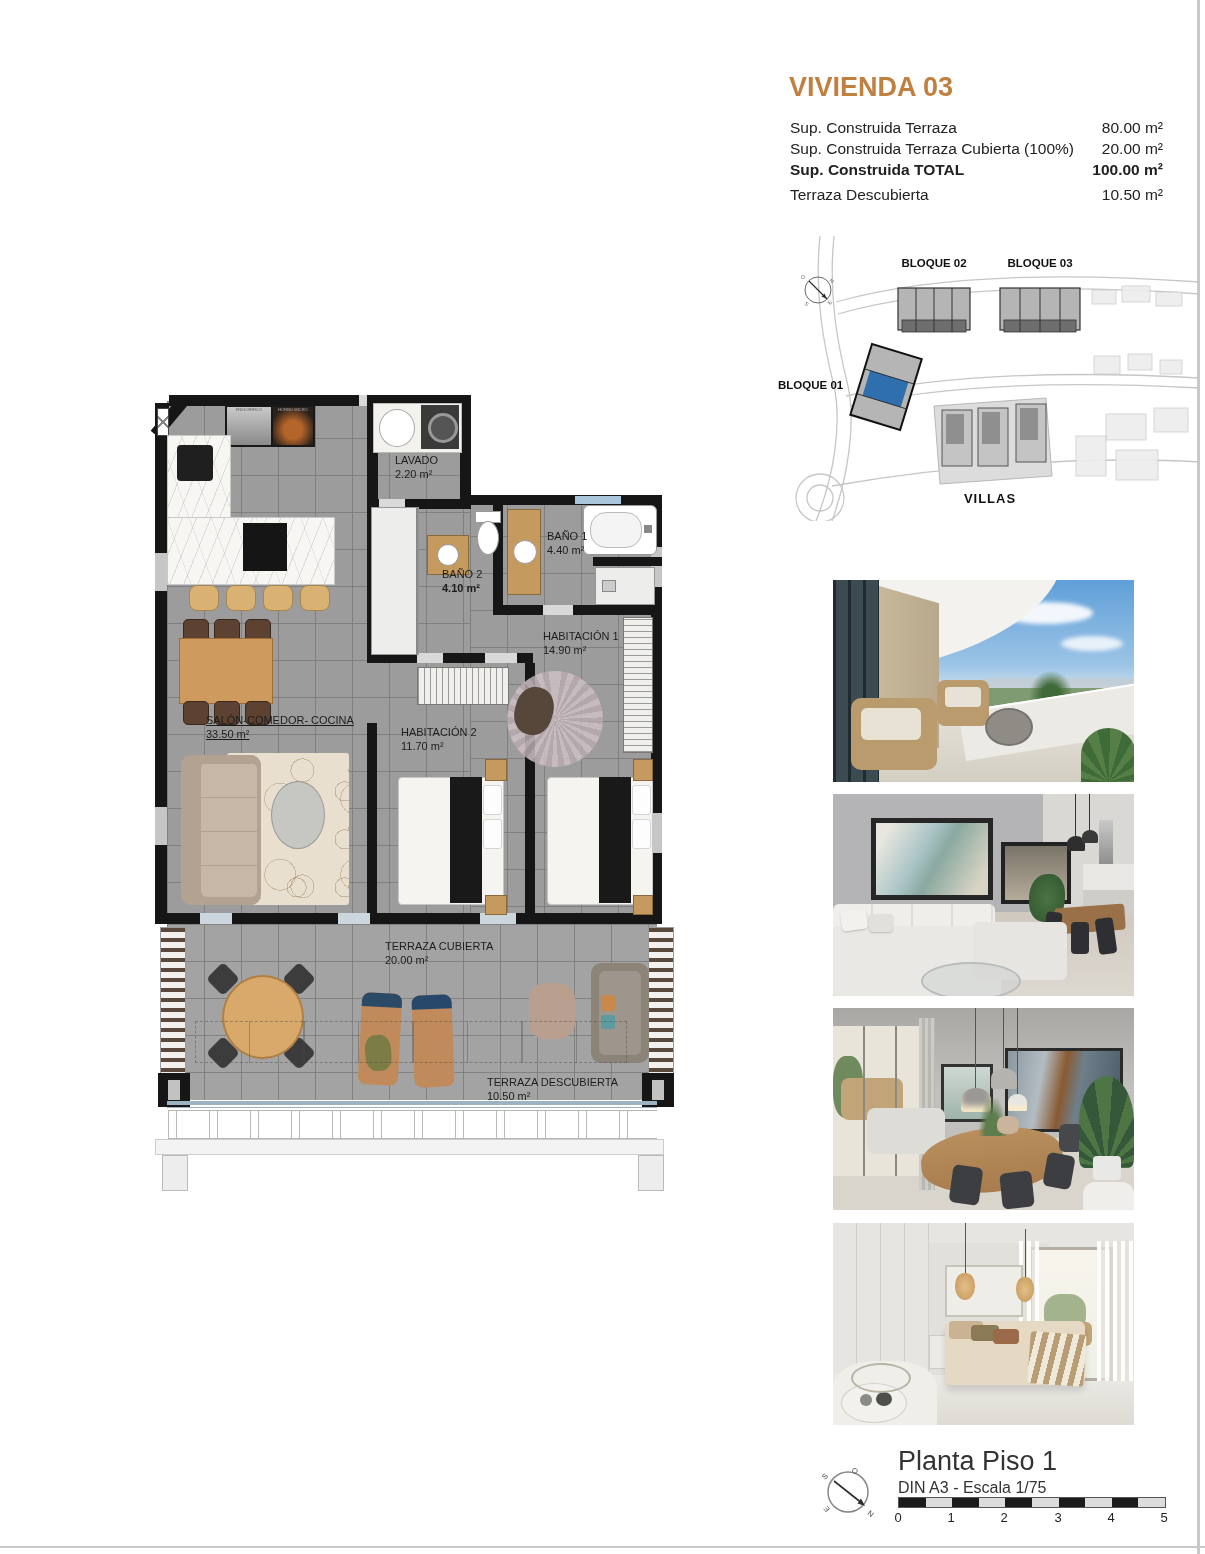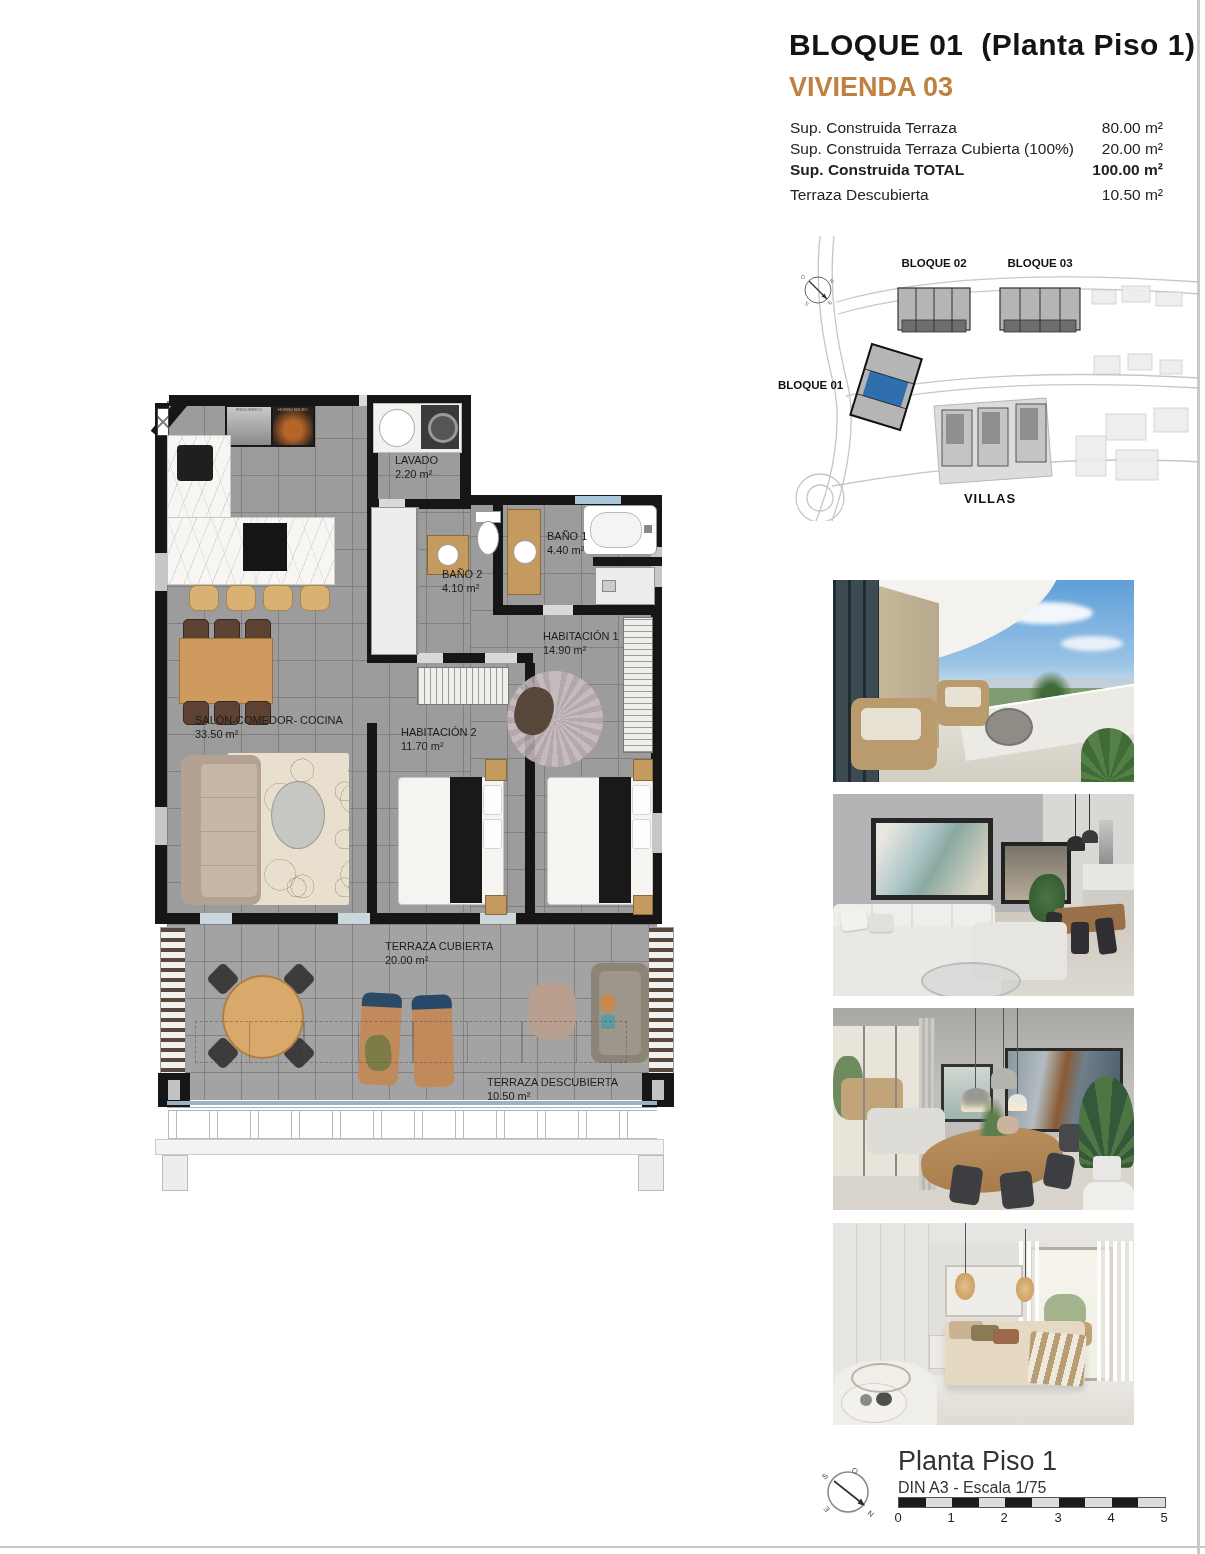--- a/index.html
+++ b/index.html
@@ -55,21 +55,20 @@
   .pb{position:absolute;background:#c9c9c9;}
 </style>
 </head>
 <body>
 
 <div id="page">
 
   <div class="pb" style="left:1197px;top:0;width:3px;height:1554px;"></div>
   <div class="pb" style="left:0;top:1546px;width:1205px;height:2px;"></div>
 
-  <div id="hdr-title">BLOQUE 01&nbsp; (Planta Piso 1)</div>
   <div id="hdr-sub">VIVIENDA 03</div>
   <div class="spec" style="top:119px;">
     <span class="lab">Sup. Construida Terraza</span>
     <span class="val">80.00 m²</span>
   </div>
   <div class="spec" style="top:140px;">
     <span class="lab">Sup. Construida Terraza Cubierta (100%)</span>
     <span class="val">20.00 m²</span>
   </div>
   <div class="spec bold" style="top:161px;">
@@ -311,35 +310,35 @@
     <div style="position:absolute;left:0;top:744px;width:507px;height:14px;background:#f3f3f3;border:1px solid #ccc;"></div>
     <div style="position:absolute;left:7px;top:760px;width:24px;height:34px;background:#ededed;border:1px solid #bbb;"></div>
     <div style="position:absolute;left:483px;top:760px;width:24px;height:34px;background:#ededed;border:1px solid #bbb;"></div>
 
     <div class="rl" style="left:240px;top:58px;">
       <span style="display:block;">LAVADO</span>
       <span style="display:block;">2.20 m²</span>
     </div>
     <div class="rl" style="left:287px;top:172px;">
       <span style="display:block;">BAÑO 2</span>
-      <span style="display:block;">4.10 m²</span>
+      <span style="display:block;font-weight:bold;">4.10 m²</span>
     </div>
     <div class="rl" style="left:392px;top:134px;">
       <span style="display:block;">BAÑO 1</span>
       <span style="display:block;">4.40 m²</span>
     </div>
     <div class="rl" style="left:388px;top:234px;">
       <span style="display:block;">HABITACIÓN 1</span>
       <span style="display:block;">14.90 m²</span>
     </div>
     <div class="rl" style="left:246px;top:330px;">
       <span style="display:block;">HABITACIÓN 2</span>
       <span style="display:block;">11.70 m²</span>
     </div>
-    <div class="rl" style="left:40px;top:318px;">
+    <div class="rl" style="left:51px;top:318px;text-decoration:underline;">
       <span style="display:block;">SALÓN-COMEDOR- COCINA</span>
       <span style="display:block;">33.50 m²</span>
     </div>
     <div class="rl" style="left:230px;top:544px;">
       <span style="display:block;">TERRAZA CUBIERTA</span>
       <span style="display:block;">20.00 m²</span>
     </div>
     <div class="rl" style="left:332px;top:680px;">
       <span style="display:block;">TERRAZA DESCUBIERTA</span>
       <span style="display:block;">10.50 m²</span>

